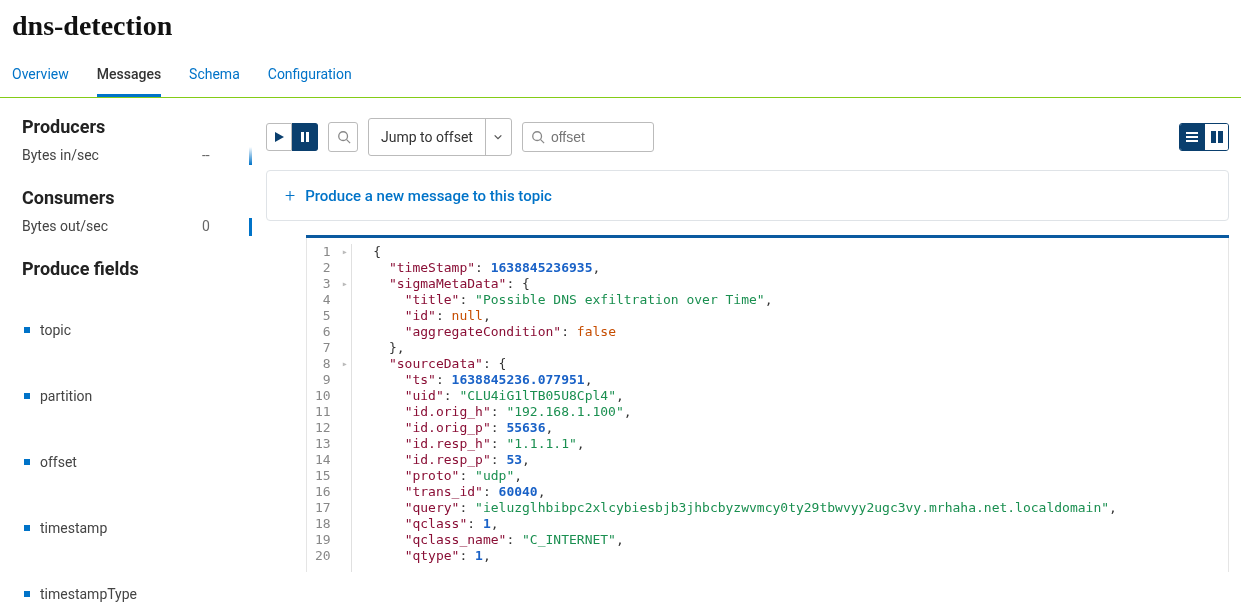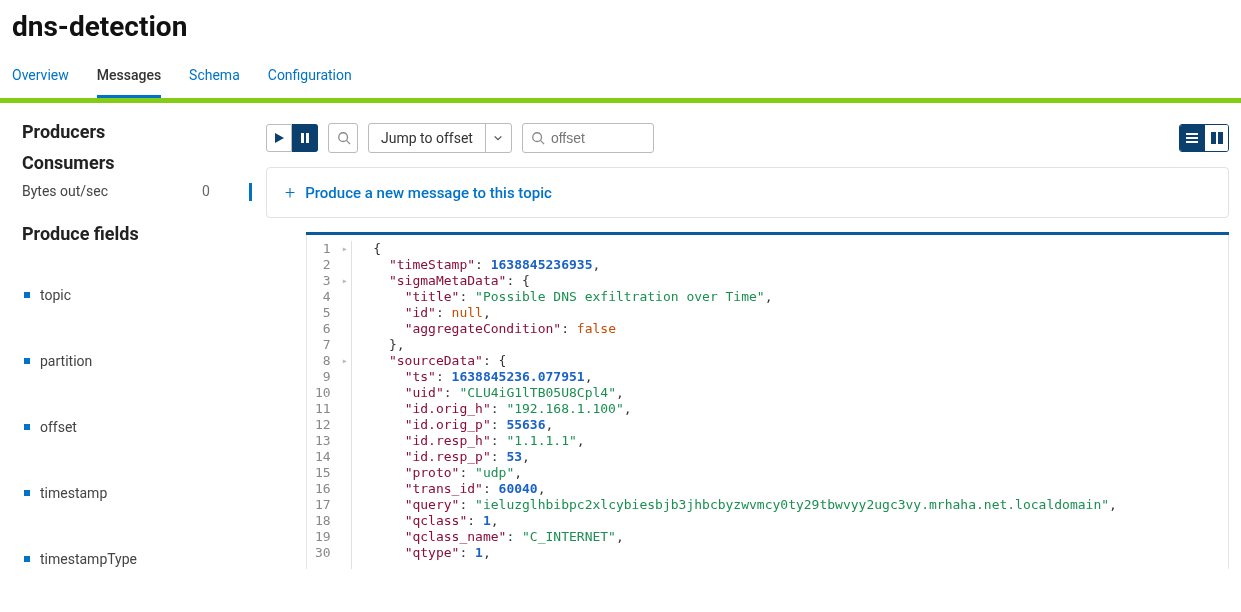--- a/index.html
+++ b/index.html
@@ -1,18 +1,18 @@
 <!DOCTYPE html>
 <html><head>
 <meta charset="utf-8">
 <style>
   * { box-sizing: border-box; margin: 0; padding: 0; }
   body { font-family: -apple-system, BlinkMacSystemFont, "Segoe UI", Roboto, Helvetica, Arial, sans-serif; color: #333; background: #fff; }
-  .page-title { font-size: 28px; font-weight: 700; padding: 10px 12px 14px 12px; color: #111; }
-  .tabs { display: flex; gap: 28px; border-bottom: 5px solid #84cc16; padding: 0 12px; }
+  .page-title { font-size: 28px; font-weight: 700; padding: 10px 12px 14px 12px; color: #111; font-family: Liberation Serif, serif; }
+  .tabs { display: flex; gap: 28px; border-bottom: 1px solid #84cc16; padding: 0 12px; }
   .tab { padding: 10px 0 12px 0; font-size: 14px; color: #0073c8; cursor: pointer; border-bottom: 3px solid transparent; }
   .tab.active { color: #333; font-weight: 500; border-bottom-color: #0073c8; }
   .layout { display: flex; padding: 18px 12px 0 22px; gap: 24px; }
   .sidebar { width: 220px; flex-shrink: 0; }
   .sb-section-title { font-size: 18px; font-weight: 700; margin-bottom: 10px; color: #222; }
   .sb-row { display: flex; font-size: 14px; color: #444; margin-bottom: 24px; position: relative; }
   .sb-row .label { flex: 1; }
   .sb-row .val { width: 40px; color: #666; }
   .sb-row .bar { position: absolute; right: -10px; width: 3px; height: 18px; }
   .sb-row .bar.top { background: linear-gradient(to bottom, rgba(0,115,200,0) 0%, #0073c8 100%); top: 0; }
@@ -30,21 +30,21 @@
   .mini-btn:first-child { border-top-left-radius: 3px; border-bottom-left-radius: 3px; }
   .mini-btn:last-child { border-top-right-radius: 3px; border-bottom-right-radius: 3px; }
   .mini-btn.active { background: #0a3f6e; color: #fff; border-color: #0a3f6e; }
   .btn-group { display: inline-flex; }
   .btn-group .mini-btn + .mini-btn { border-left: none; }
   .mini-btn svg { width: 10px; height: 10px; }
   .input-wrap { position: relative; display: inline-flex; align-items: center; border: 1px solid #bbb; border-radius: 3px; height: 30px; background: #fff; }
   .input-wrap svg { width: 14px; height: 14px; margin: 0 6px 0 8px; stroke: #888; fill: none; }
   .input-wrap input { border: none; outline: none; height: 100%; font-size: 14px; background: transparent; }
   .filter-input input { width: 190px; padding-right: 8px; }
-  .jump-select { display: inline-flex; border: 1px solid #bbb; border-radius: 3px; height: 30px; align-items: stretch; }
+  .jump-select { display: inline-flex; border: 1px solid #bbb; border-radius: 3px; height: 38px; align-items: stretch; }
   .jump-select .label { display: flex; align-items: center; padding: 0 12px; font-size: 14px; color: #333; }
   .jump-select .caret { border-left: 1px solid #bbb; display: flex; align-items: center; justify-content: center; width: 26px; }
   .offset-input input { width: 102px; padding-right: 8px; }
   .spacer { flex: 1; }
   .view-toggle { display: inline-flex; border: 1px solid #0a3f6e; border-radius: 3px; overflow: hidden; }
   .view-toggle .vtbtn { width: 24px; height: 26px; display: inline-flex; align-items: center; justify-content: center; background: #fff; cursor: pointer; }
   .view-toggle .vtbtn.active { background: #0a3f6e; color: #fff; }
   .view-toggle .vtbtn + .vtbtn { border-left: 1px solid #0a3f6e; }
   .view-toggle .vtbtn svg { width: 14px; height: 14px; }
   .produce-card { border: 1px solid #dfe3e7; border-radius: 4px; padding: 14px 18px; margin-bottom: 14px; }
@@ -75,20 +75,25 @@
 <div class="tabs">
   <div class="tab">Overview</div>
   <div class="tab active">Messages</div>
   <div class="tab">Schema</div>
   <div class="tab">Configuration</div>
 </div>
 
 <div class="layout">
   <aside class="sidebar">
     <div class="sb-section-title">Producers</div>
+    <div class="sb-row">
+      <span class="label">Bytes in/sec</span>
+      <span class="val">--</span>
+      <span class="bar top"></span>
+    </div>
 
     <div class="sb-section-title">Consumers</div>
     <div class="sb-row">
       <span class="label">Bytes out/sec</span>
       <span class="val">0</span>
       <span class="bar blue"></span>
     </div>
 
     <div class="sb-section-title">Produce fields</div>
     <ul class="mf-list">
@@ -217,21 +222,21 @@
             <div>10</div>
             <div>11</div>
             <div>12</div>
             <div>13</div>
             <div>14</div>
             <div>15</div>
             <div>16</div>
             <div>17</div>
             <div>18</div>
             <div>19</div>
-            <div>30</div>
+            <div>20</div>
           </div>
         <div class="fold-col" id="foldcol">
             <div>▸</div>
             <div></div>
             <div>▸</div>
             <div></div>
             <div></div>
             <div></div>
             <div></div>
             <div>▸</div>

